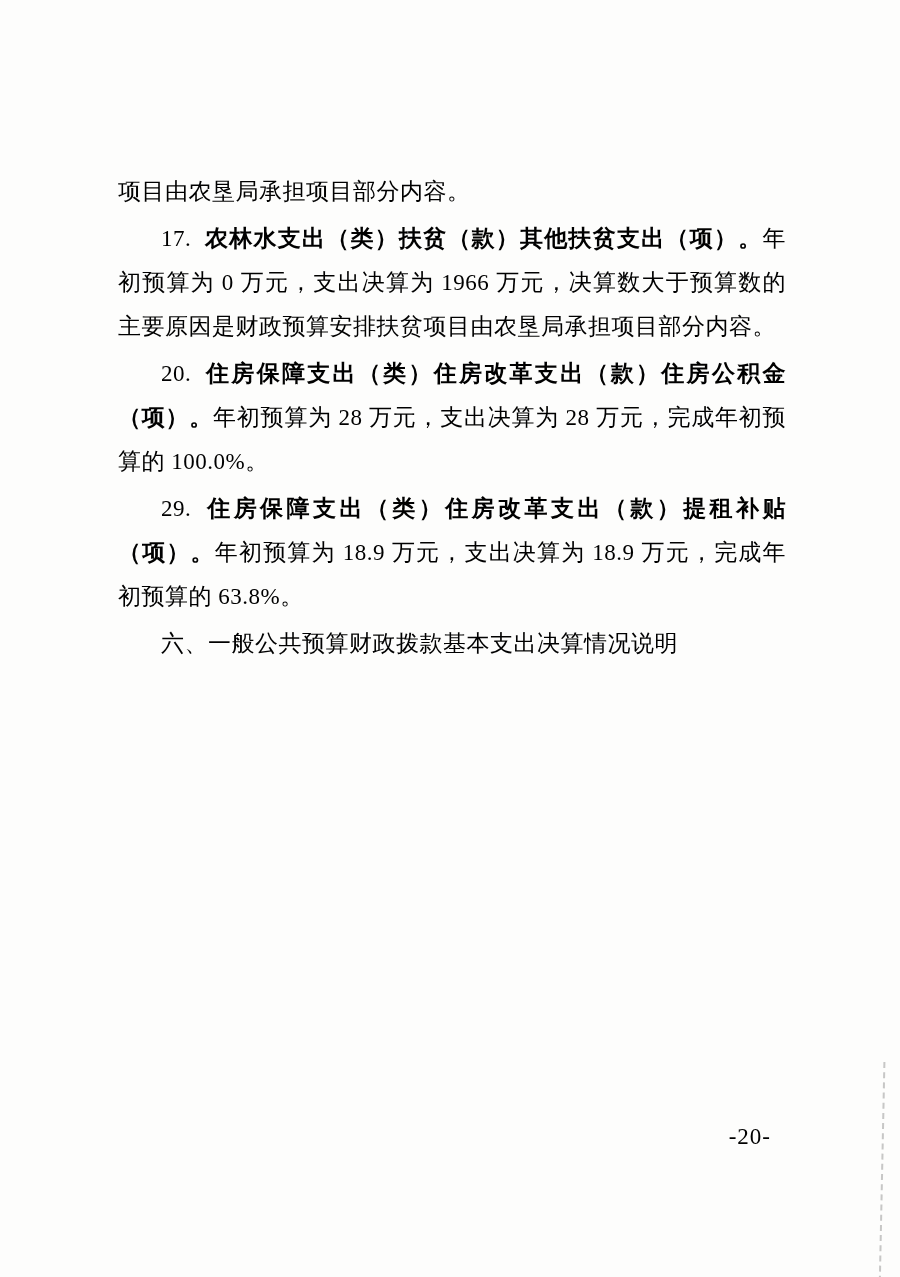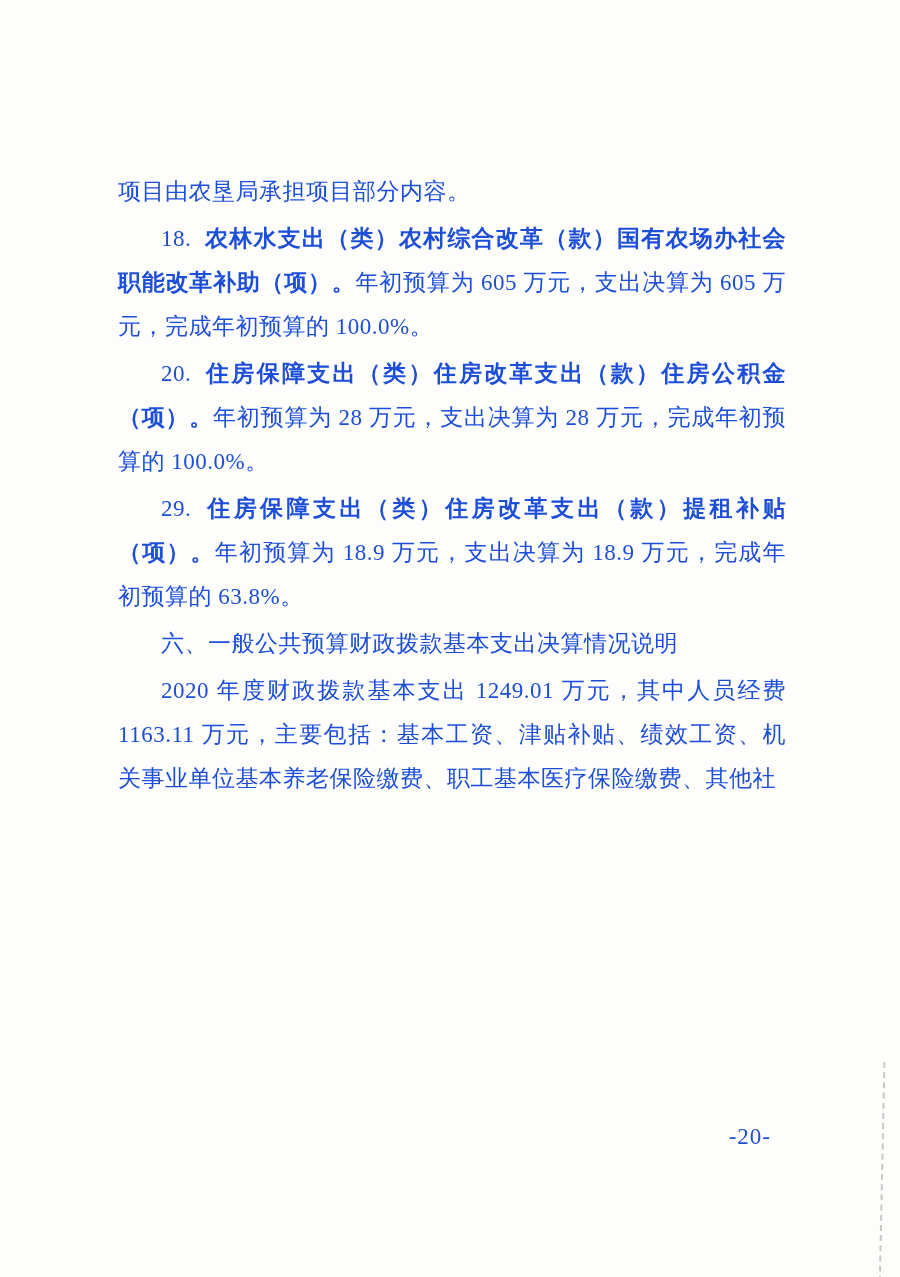--- a/index.html
+++ b/index.html
@@ -6,21 +6,21 @@
     margin: 0;
     padding: 0;
     background: #ffffff;
   }
   .page {
     position: relative;
     width: 900px;
     height: 1277px;
     background: #fdfdfc;
     font-family: "Liberation Serif", "DejaVu Serif", serif;
-    color: #1d4ed8;
+    color: #000000;
     overflow: hidden;
   }
   .content {
     position: absolute;
     left: 118px;
     top: 170px;
     width: 668px;
     font-size: 23px;
     line-height: 44px;
     text-align: justify;
@@ -63,30 +63,29 @@
   }
 </style>
 </head>
 <body>
 
 <div class="page">
   <div class="content">
 
     <p class="continuation"><span>项目由农垦局承担项目部分内容。</span></p>
 
+    <p><span class="item-num">17.</span><span class="item-heading">农林水支出（类）扶贫（款）其他扶贫支出（项）。</span><span>年初预算为 0 万元，支出决算为 1966 万元，决算数大于预算数的主要原因是财政预算安排扶贫项目由农垦局承担项目部分内容。</span></p>
 
-    <p><span class="item-num">18.</span><span class="item-heading">农林水支出（类）农村综合改革（款）国有农场办社会职能改革补助（项）。</span><span>年初预算为 605 万元，支出决算为 605 万元，完成年初预算的 100.0%。</span></p>
 
 
     <p><span class="item-num">20.</span><span class="item-heading">住房保障支出（类）住房改革支出（款）住房公积金（项）。</span><span>年初预算为 28 万元，支出决算为 28 万元，完成年初预算的 100.0%。</span></p>
 
     <p><span class="item-num">29.</span><span class="item-heading">住房保障支出（类）住房改革支出（款）提租补贴（项）。</span><span>年初预算为 18.9 万元，支出决算为 18.9 万元，完成年初预算的 63.8%。</span></p>
 
     <p><span class="section-heading">六、一般公共预算财政拨款基本支出决算情况说明</span></p>
 
-    <p><span>2020 年度财政拨款基本支出 1249.01 万元，其中人员经费 1163.11 万元，主要包括：基本工资、津贴补贴、绩效工资、机关事业单位基本养老保险缴费、职工基本医疗保险缴费、其他社</span></p>
 
   </div>
 
   <div class="page-number">-20-</div>
 
   <div class="scan-edge-line"></div>
 </div>
 
 </body></html>

